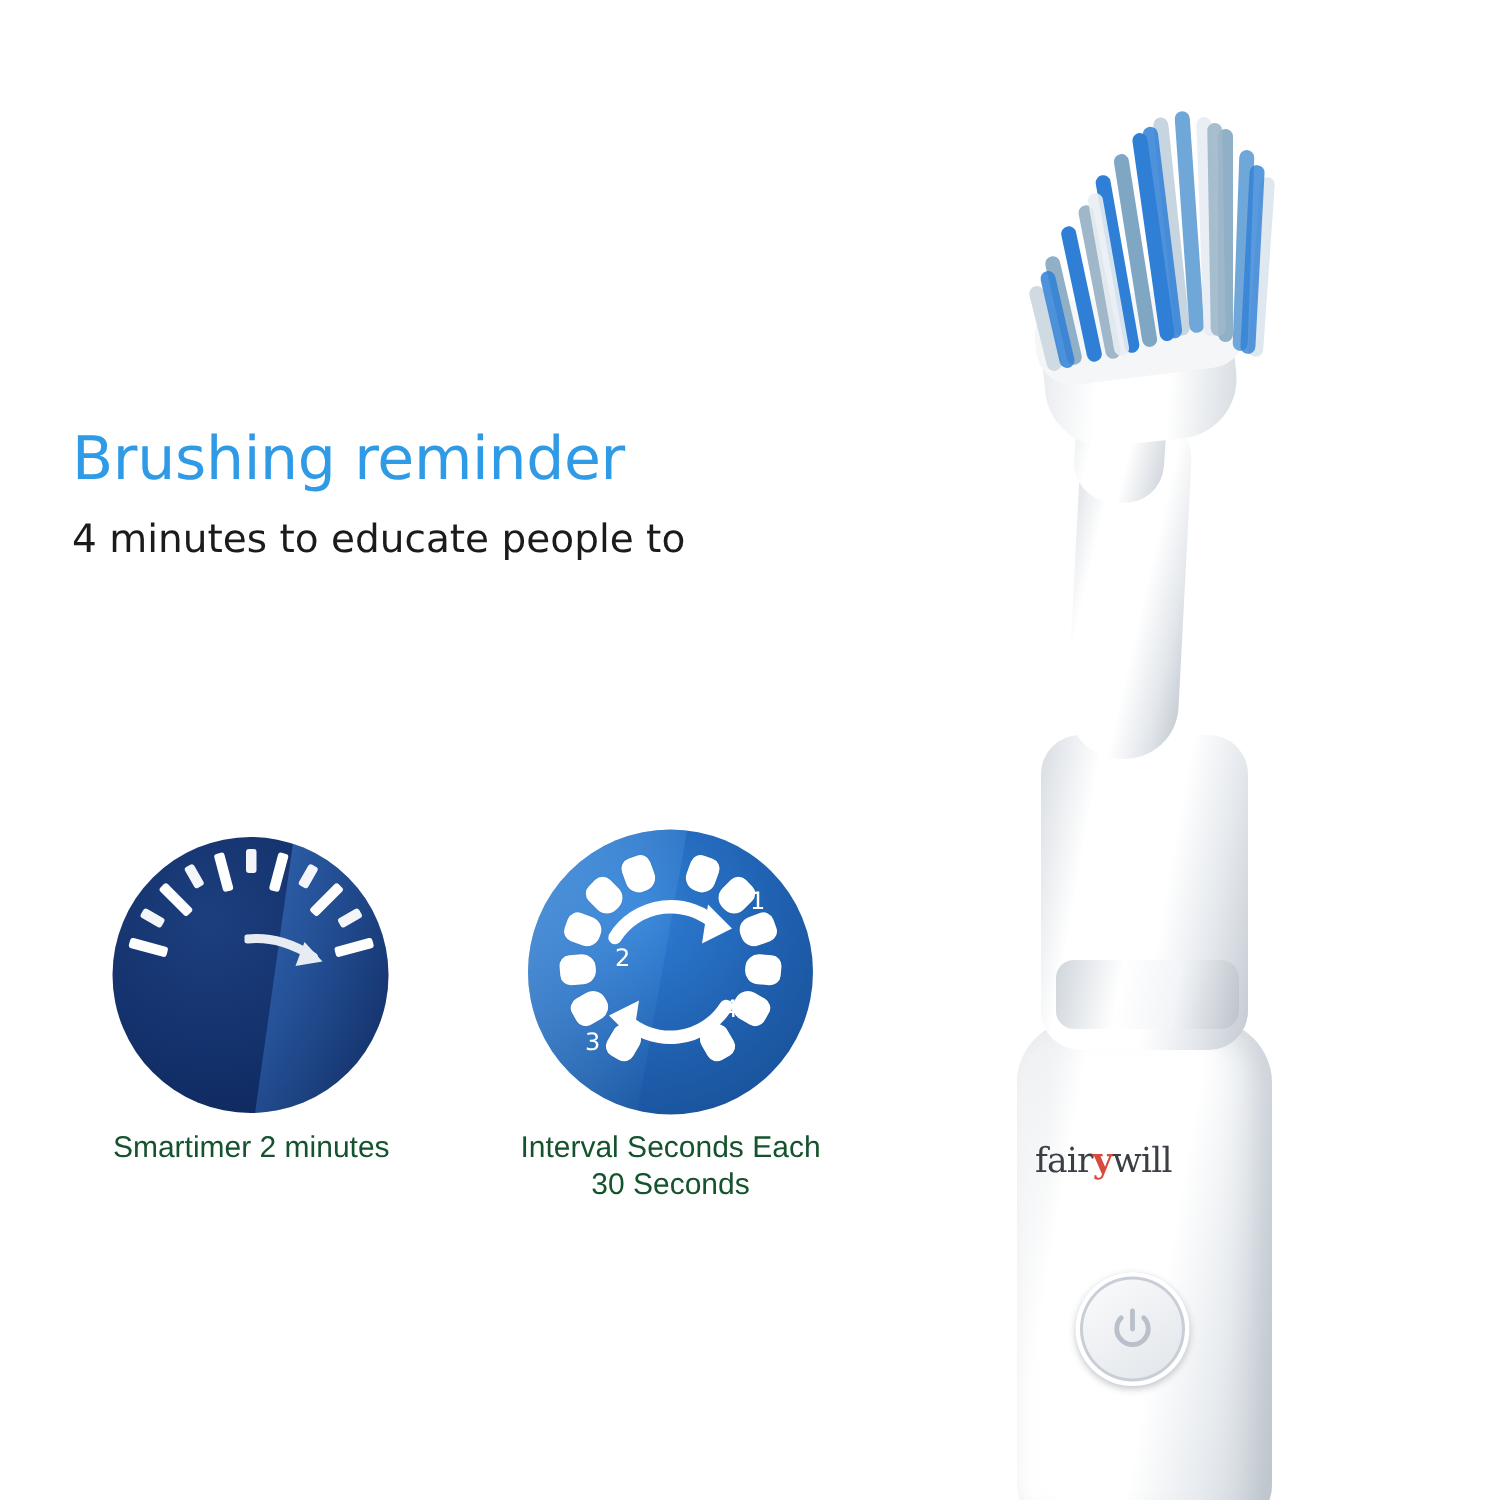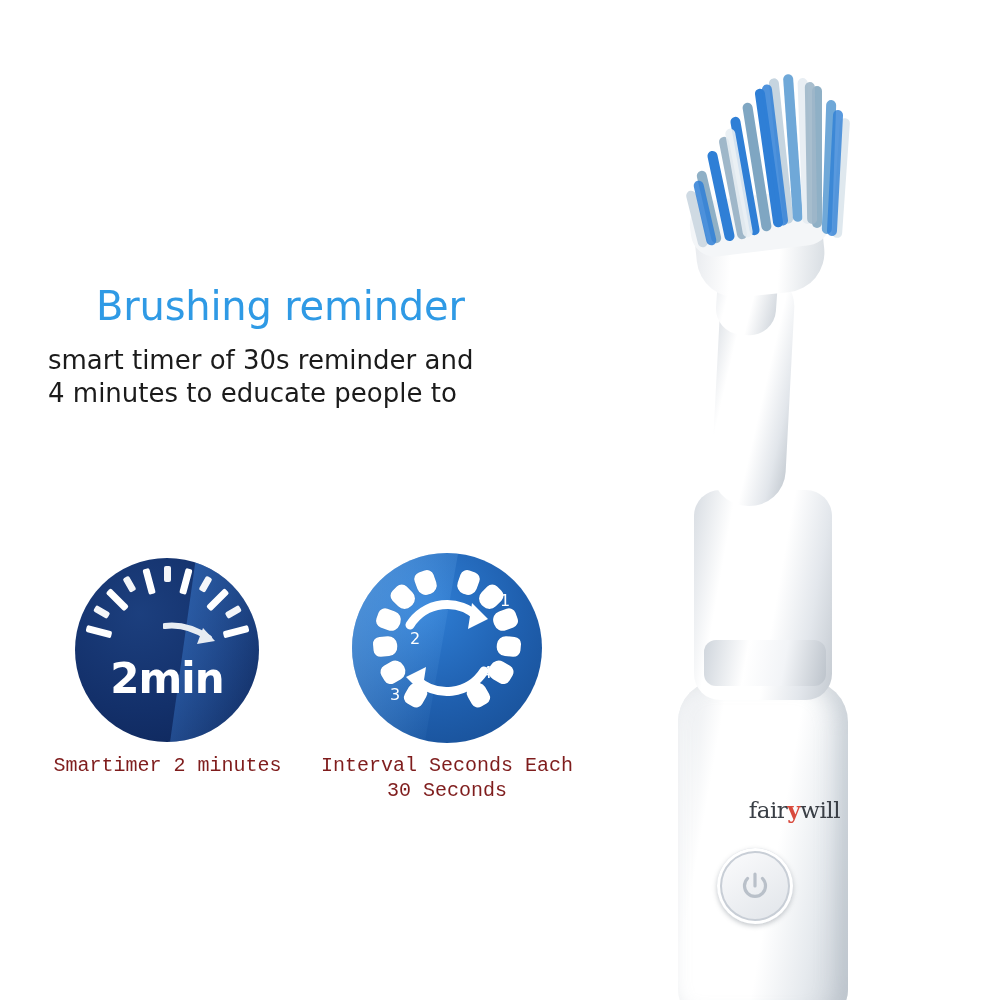--- a/index.html
+++ b/index.html
@@ -18,21 +18,20 @@
   
   .headline {
     position: absolute;
     left: 48px;
     top: 283px;
     font-size: 40px;
     color: #2f9ae5;
     letter-spacing: -0.2px;
     font-family: "DejaVu Sans", sans-serif;
     white-space: nowrap;
-    margin-left: 48px;
   }
   .subcopy {
     position: absolute;
     left: 48px;
     top: 344px;
     font-size: 26px;
     line-height: 33px;
     color: #1b1b1b;
     font-family: "DejaVu Sans", sans-serif;
   }
@@ -44,22 +43,22 @@
     left: 40px;
     top: 548px;
     width: 560px;
     height: 270px;
   }
   .icon-block { position: absolute; }
   .icon-caption {
     position: absolute;
     text-align: center;
     font-size: 20px;
-    color: #7f1d1d;
-    font-family: Liberation Mono, monospace;
+    color: #14532d;
+    font-family: Liberation Sans, sans-serif;
     line-height: 25px;
   }
 
   
   .timer-disc {
     position: absolute;
     left: 35px;
     top: 10px;
     width: 184px;
     height: 184px;
@@ -227,26 +226,25 @@
   .bristle {
     position: absolute;
     width: 10px;
     border-radius: 5px;
   }
   .logo {
     position: absolute;
     left: 70px;
     top: 740px;
     width: 150px;
-    text-align: right;
+    text-align: left;
     font-size: 23px;
     color: #3a3f46;
     font-family: "DejaVu Serif", serif;
     letter-spacing: -0.5px;
-    margin-top: 36px;
   }
   .logo .tick-mark {
     color: #d94a3d;
     font-weight: bold;
   }
   .power-button {
     position: absolute;
     left: 97px;
     top: 828px;
     width: 76px;
@@ -263,21 +261,20 @@
     height: 34px;
     margin: -17px 0 0 -17px;
   }
 </style>
 </head>
 <body>
 
 <div class="headline">Brushing reminder</div>
 
 <div class="subcopy">
-  <div>smart timer of 30s reminder and</div>
   <div>4 minutes to educate people to</div>
 </div>
 
 <div class="icon-row">
 
   <div class="icon-block">
     <div class="timer-disc">
       <div class="sheen"></div>
       <div class="tick" style="transform:rotate(-75deg)"></div>
       <div class="tick short" style="transform:rotate(-60deg)"></div>
@@ -289,21 +286,20 @@
       <div class="tick short" style="transform:rotate(30deg)"></div>
       <div class="tick" style="transform:rotate(45deg)"></div>
       <div class="tick short" style="transform:rotate(60deg)"></div>
       <div class="tick" style="transform:rotate(75deg)"></div>
 
       <svg class="timer-arrow" viewBox="0 0 58 30">
         <path d="M2 6 C18 4 34 10 46 18" stroke="#e7ecf2" stroke-width="6" fill="none" stroke-linecap="round"></path>
         <path d="M40 8 L52 21 L34 24 Z" fill="#e7ecf2"></path>
       </svg>
 
-      <div class="timer-label">2min</div>
     </div>
     <div class="icon-caption" style="left:0; top:205px; width:255px;">
       <div>Smartimer 2 minutes</div>
     </div>
   </div>
 
   <div class="icon-block">
     <div class="mouth-disc">
       <div class="sheen2"></div>
 

